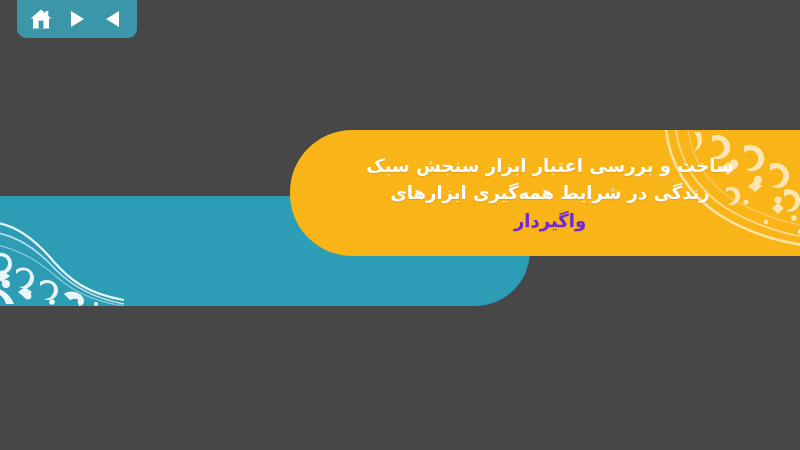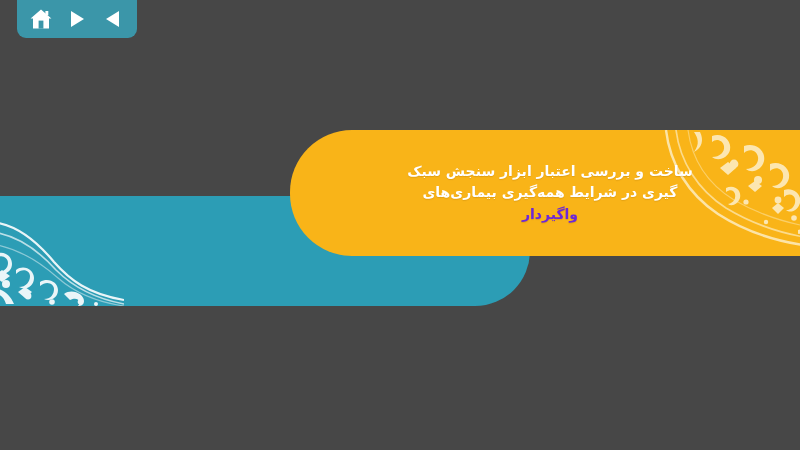--- a/index.html
+++ b/index.html
@@ -104,21 +104,21 @@
     flex-direction: column;
     align-items: center;
     justify-content: center;
     padding: 4px 34px 4px 34px;
     box-sizing: border-box;
     z-index: 25;
     direction: rtl;
   }
   .title-line {
     color: #ffffff;
-    font-size: 14px;
+    font-size: 18px;
     font-weight: bold;
     line-height: 1.52;
     text-align: left;
     white-space: nowrap;
     text-shadow: 0 1px 1px rgba(120,70,0,0.18);
   }
 </style>
 </head>
 <body>
 
@@ -201,19 +201,19 @@
         <path d="M40,2 C44,10 42,18 34,22 C40,14 38,8 34,2 Z"></path>
         <path d="M66,58 C74,54 82,60 80,68 C78,74 72,77 68,74 C74,73 76,68 75,64 C74,60 70,59 66,62 Z"></path>
         <path d="M138,100 C144,98 150,103 149,110 L143,110 C144,106 141,103 138,104 Z"></path>
         <circle cx="86" cy="72" r="2.6"></circle>
         <circle cx="106" cy="92" r="2.2"></circle>
       </g>
     </svg>
 
     <div id="title-block">
       <div class="title-line" style="color: rgb(255, 255, 255);">ساخت و بررسی اعتبار ابزار سنجش سبک</div>
-      <div class="title-line" style="color: rgb(255, 255, 255);">گیری در شرایط همه‌گیری بیماری‌های</div>
+      <div class="title-line" style="color: rgb(255, 255, 255);">زندگی در شرایط همه‌گیری ابزار‌های</div>
       <div class="title-line" style="color: #6d28d9;">واگیردار</div>
     </div>
 
   </div>
 
 </div>
 
 </body></html>

